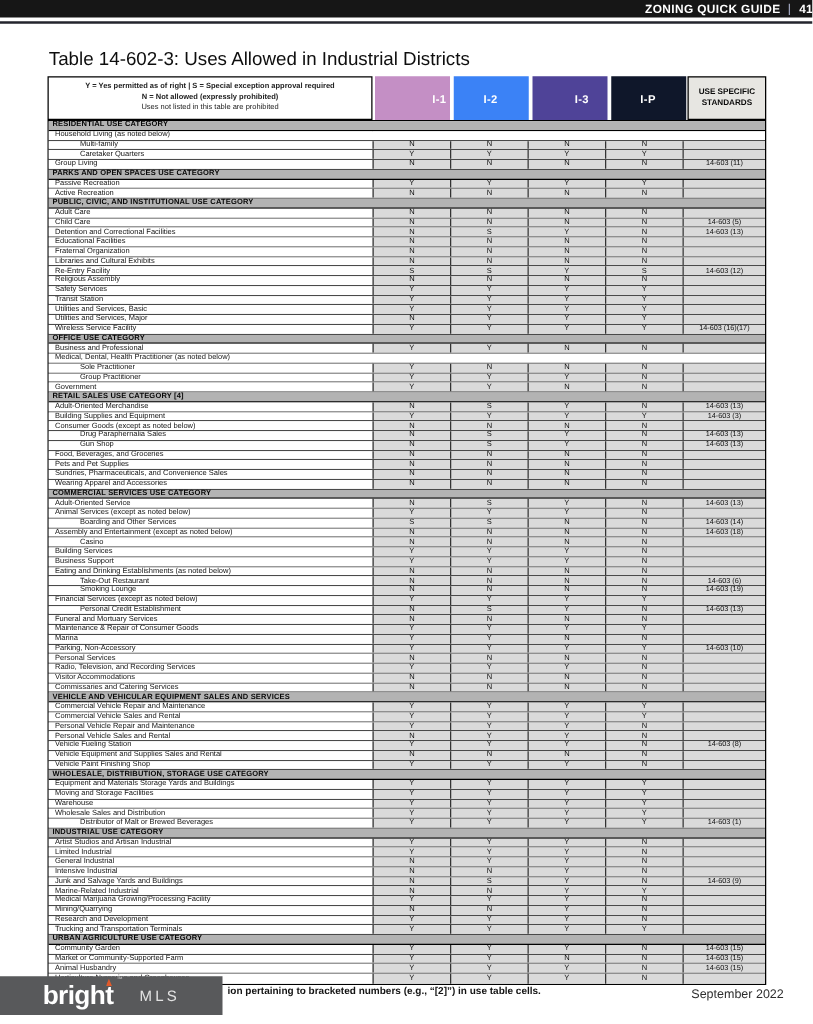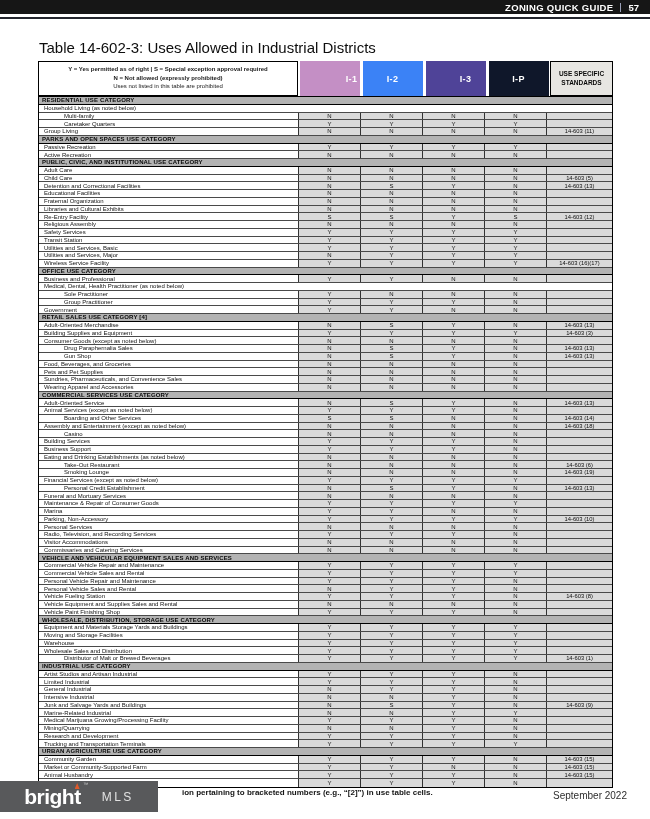--- a/index.html
+++ b/index.html
@@ -1,18 +1,18 @@
 <!DOCTYPE html>
 <html><head>
 <meta charset="utf-8">
 <style>
   *{margin:0;padding:0;box-sizing:border-box}
   html,body{width:650px;height:819px}
   body{background:#ffffff;font-family:"Liberation Sans",sans-serif;position:relative;overflow:hidden}
-  .topbar{position:absolute;top:0;left:0;width:650px;height:14px;background:#161616;display:flex;align-items:center;justify-content:flex-end;padding-right:11px;gap:7px}
+  .topbar{position:absolute;top:0;left:0;width:650px;height:14px;background:#161616;display:flex;align-items:center;justify-content:flex-end;gap:7px}
   .tb-title{color:#fff;font-weight:bold;font-size:9.5px;letter-spacing:.3px}
   .tb-div{width:1px;height:9px;background:#9aa0b8}
   .tb-page{color:#fff;font-weight:bold;font-size:9.5px}
   .toprule{position:absolute;top:17px;left:0;width:650px;height:2px;background:#23252d}
   .title{position:absolute;top:39px;left:39px;font-size:15px;font-weight:normal;color:#0e0e0e}
   .table{position:absolute;top:61px;left:38px;width:575px}
   .thead{display:flex;height:35px;align-items:stretch}
   .legend-cell{width:260px;border:1px solid #000;background:#fff;font-size:6px;color:#222;text-align:center;display:flex;flex-direction:column;justify-content:center;gap:1px;line-height:1.3}
   .legend-cell .l1{font-weight:bold}
   .dist-head{width:60px;margin:0 1.5px;color:#fff;font-weight:bold;font-size:9px;display:flex;align-items:center;justify-content:center;letter-spacing:.3px}
@@ -22,33 +22,33 @@
   .row{display:flex;height:7.75px;border-bottom:1px solid #4a4a4a;align-items:stretch}
   .row:last-child{border-bottom:none}
   .cat{background:#b3b3b3;font-weight:bold;font-size:6px;color:#070707;display:flex;align-items:center;padding-left:3px;border-bottom:1px solid #000;letter-spacing:.15px;height:7.75px}
   .u-name{flex:0 0 259px;background:#fff;font-size:6px;color:#141414;display:flex;align-items:center;padding-left:5px;white-space:nowrap;overflow:hidden}
   .u-name.ind{padding-left:25px}
   .u-val{flex:0 0 62px;background:#dadada;border-left:1px solid #333;font-size:6px;color:#0f0f0f;display:flex;align-items:center;justify-content:center}
   .u-std{flex:1;background:#dadada;border-left:1px solid #333;font-size:5.8px;color:#0f0f0f;display:flex;align-items:center;justify-content:center;white-space:nowrap}
   .u-merge{flex:1;background:#fff}
   .footnote{position:absolute;left:182px;top:788px;font-size:8px;font-weight:bold;color:#141414;white-space:nowrap}
   .date{position:absolute;right:23px;top:790px;font-size:10px;color:#2e2e2e}
-  .logo{position:absolute;left:0;top:781px;width:158px;height:31px;background:#58595b;display:flex;align-items:center;justify-content:center;z-index:5}
+  .logo{position:absolute;left:0;top:781px;width:178px;height:31px;background:#58595b;display:flex;align-items:center;justify-content:center;z-index:5}
   .lg-b{color:#fff;font-weight:bold;font-size:21px;letter-spacing:-.5px;position:relative;line-height:1}
   .lg-flame{position:absolute;top:-3px;right:1px;width:5px;height:6px;background:#e05a2b;clip-path:polygon(50% 0,100% 100%,0 100%)}
   .lg-tm{position:absolute;top:-4px;right:-7px;color:#cfcfcf;font-size:5px;font-weight:normal}
   .lg-mls{color:#e2e2e2;font-size:12px;letter-spacing:2.5px;margin-left:21px;font-weight:400}
 </style>
 </head>
 <body>
 
 <div class="topbar">
   <span class="tb-title">ZONING QUICK GUIDE</span>
   <span class="tb-div"></span>
-  <span class="tb-page">57</span>
+  <span class="tb-page">41</span>
 </div>
 <div class="toprule"></div>
 
 <h1 class="title">Table 14-602-3: Uses Allowed in Industrial Districts</h1>
 
 <div class="table">
   <div class="thead">
     <div class="legend-cell">
       <div class="l1">Y = Yes permitted as of right | S = Special exception approval required</div>
       <div class="l1">N = Not allowed (expressly prohibited)</div>

